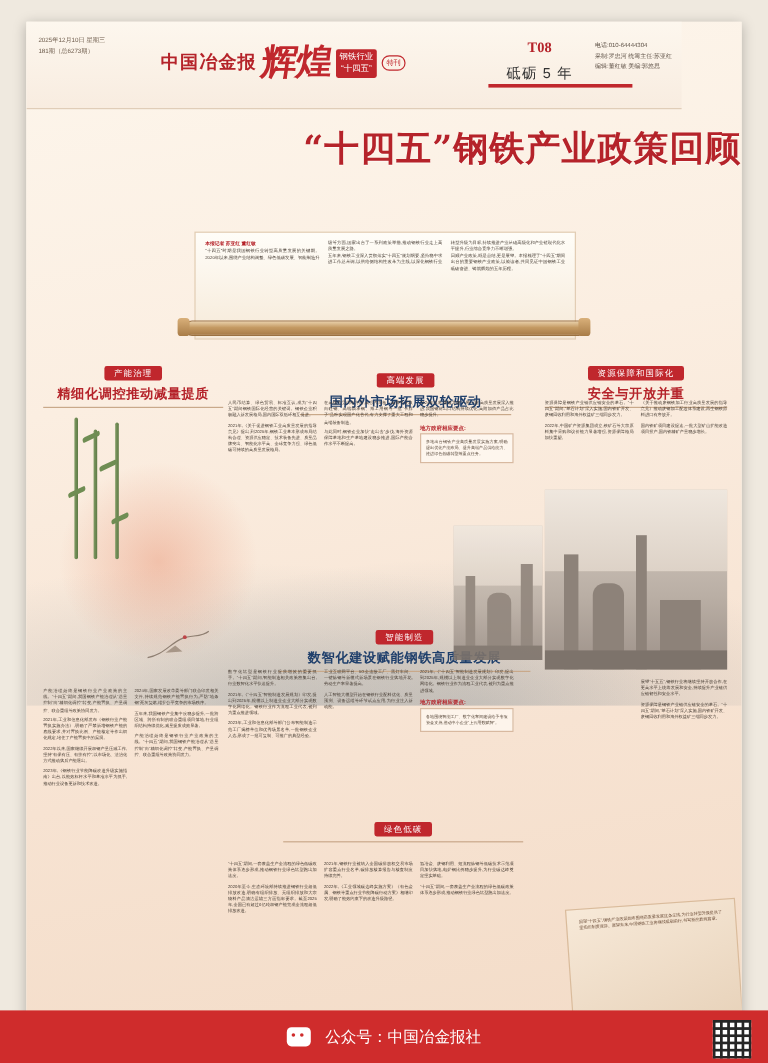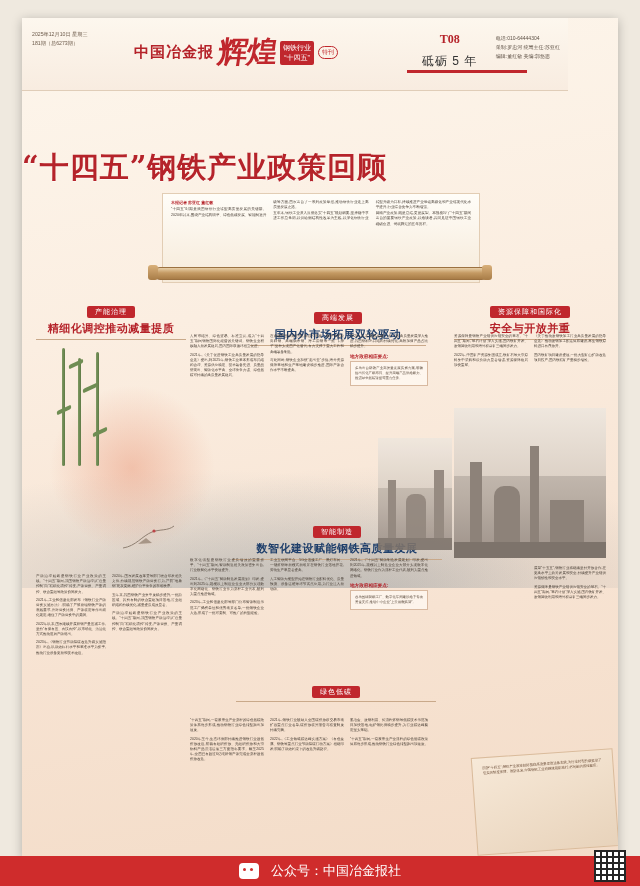--- a/index.html
+++ b/index.html
@@ -28,23 +28,23 @@
             transform:skewX(-8deg);letter-spacing:-1px;}
   .mh-badge{background:#c0272d;color:#fff;font-size:7px;line-height:10px;padding:2px 3px;border-radius:2px;text-align:center;}
   .mh-stamp{border:1px solid #c0272d;color:#c0272d;font-size:6px;padding:1px 3px;border-radius:8px;}
   .mh-code{position:absolute;left:400px;top:14px;text-align:center;}
   .mh-code .t08{font-size:12px;font-weight:bold;color:#b5232a;font-family:"Liberation Serif",serif;}
   .mh-code .sub{font-size:12px;color:#333;margin-top:6px;letter-spacing:1px;}
   .mh-rule{position:absolute;left:385px;top:52px;width:120px;height:3px;background:#c0272d;}
   .mh-right{position:absolute;right:8px;top:16px;font-size:5px;color:#5d5045;line-height:9px;text-align:left;}
 
   
-  .headline{position:absolute;left:0;top:86px;width:596px;text-align:left;
+  .headline{position:absolute;left:0;top:86px;width:596px;text-align:right;
             font-family:"DejaVu Serif",serif;font-size:29px;font-weight:bold;color:#b5232a;
-            letter-spacing:1px;text-shadow:0 1px 0 rgba(255,255,255,.6);margin-top:44px;}
+            letter-spacing:1px;text-shadow:0 1px 0 rgba(255,255,255,.6);}
 
   
   .scroll{position:absolute;left:140px;top:175px;width:316px;height:88px;
           background:linear-gradient(180deg,#fffdf8,#f6ead9);border:1px solid #e2cdb4;}
   .scroll .inner{padding:6px 8px;columns:3;column-gap:7px;font-size:3.6px;line-height:5.4px;color:#4a4038;text-align:justify;}
   .scroll-lead{font-size:4px;color:#b5232a;font-weight:bold;margin-bottom:2px;display:block;}
   .rod{position:absolute;left:132px;width:332px;height:11px;border-radius:6px;
        background:linear-gradient(180deg,#e8cfa8,#c49a63 45%,#a87c47);border:1px solid #9b7140;}
   .rod.top{top:249px;}
   .rod-cap{position:absolute;width:10px;height:15px;border-radius:3px;
@@ -72,21 +72,21 @@
   .plant .sky{position:absolute;left:0;right:0;top:0;height:45%;background:linear-gradient(180deg,#efe7de,#ddd2c7);}
   .bamboo{position:absolute;left:26px;top:330px;width:86px;height:120px;}
   .bamboo .stalk{position:absolute;width:3px;background:linear-gradient(90deg,#7f9a63,#5e7a45);border-radius:2px;}
   .bamboo .leaf{position:absolute;width:16px;height:4px;background:#6f8d53;border-radius:8px 2px 8px 2px;transform:rotate(-25deg);}
   .crane{position:absolute;left:96px;top:500px;width:60px;height:40px;opacity:.8;}
   .book{position:absolute;left:452px;top:735px;width:140px;height:96px;
         background:linear-gradient(160deg,#f7e9d8,#e8d3bb);border:1px solid #d9bb9b;transform:rotate(-4deg);}
   .book .txt{padding:8px 10px;font-size:3.4px;line-height:5px;color:#6a4b36;}
 
   
-  .footer{position:absolute;left:0;bottom:0;width:640px;height:30px;background:#cf2c2c;color:#fff;
+  .footer{position:absolute;left:0;bottom:0;width:640px;height:44px;background:#cf2c2c;color:#fff;
           display:flex;align-items:center;justify-content:center;gap:12px;font-size:13px;}
   .wechat{width:20px;height:16px;border-radius:4px;background:#fff;position:relative;}
   .wechat:after{content:"";position:absolute;left:4px;top:5px;width:3px;height:3px;border-radius:50%;background:#cf2c2c;
                 box-shadow:7px 0 0 #cf2c2c;}
   .qr{position:absolute;right:14px;bottom:4px;width:32px;height:32px;background:#fff;}
   .qr i{display:block;width:100%;height:100%;
         background:
           linear-gradient(90deg,#000 2px,transparent 2px) 0 0/6px 6px,
           linear-gradient(#000 2px,transparent 2px) 0 0/6px 6px;
         opacity:.85;}

